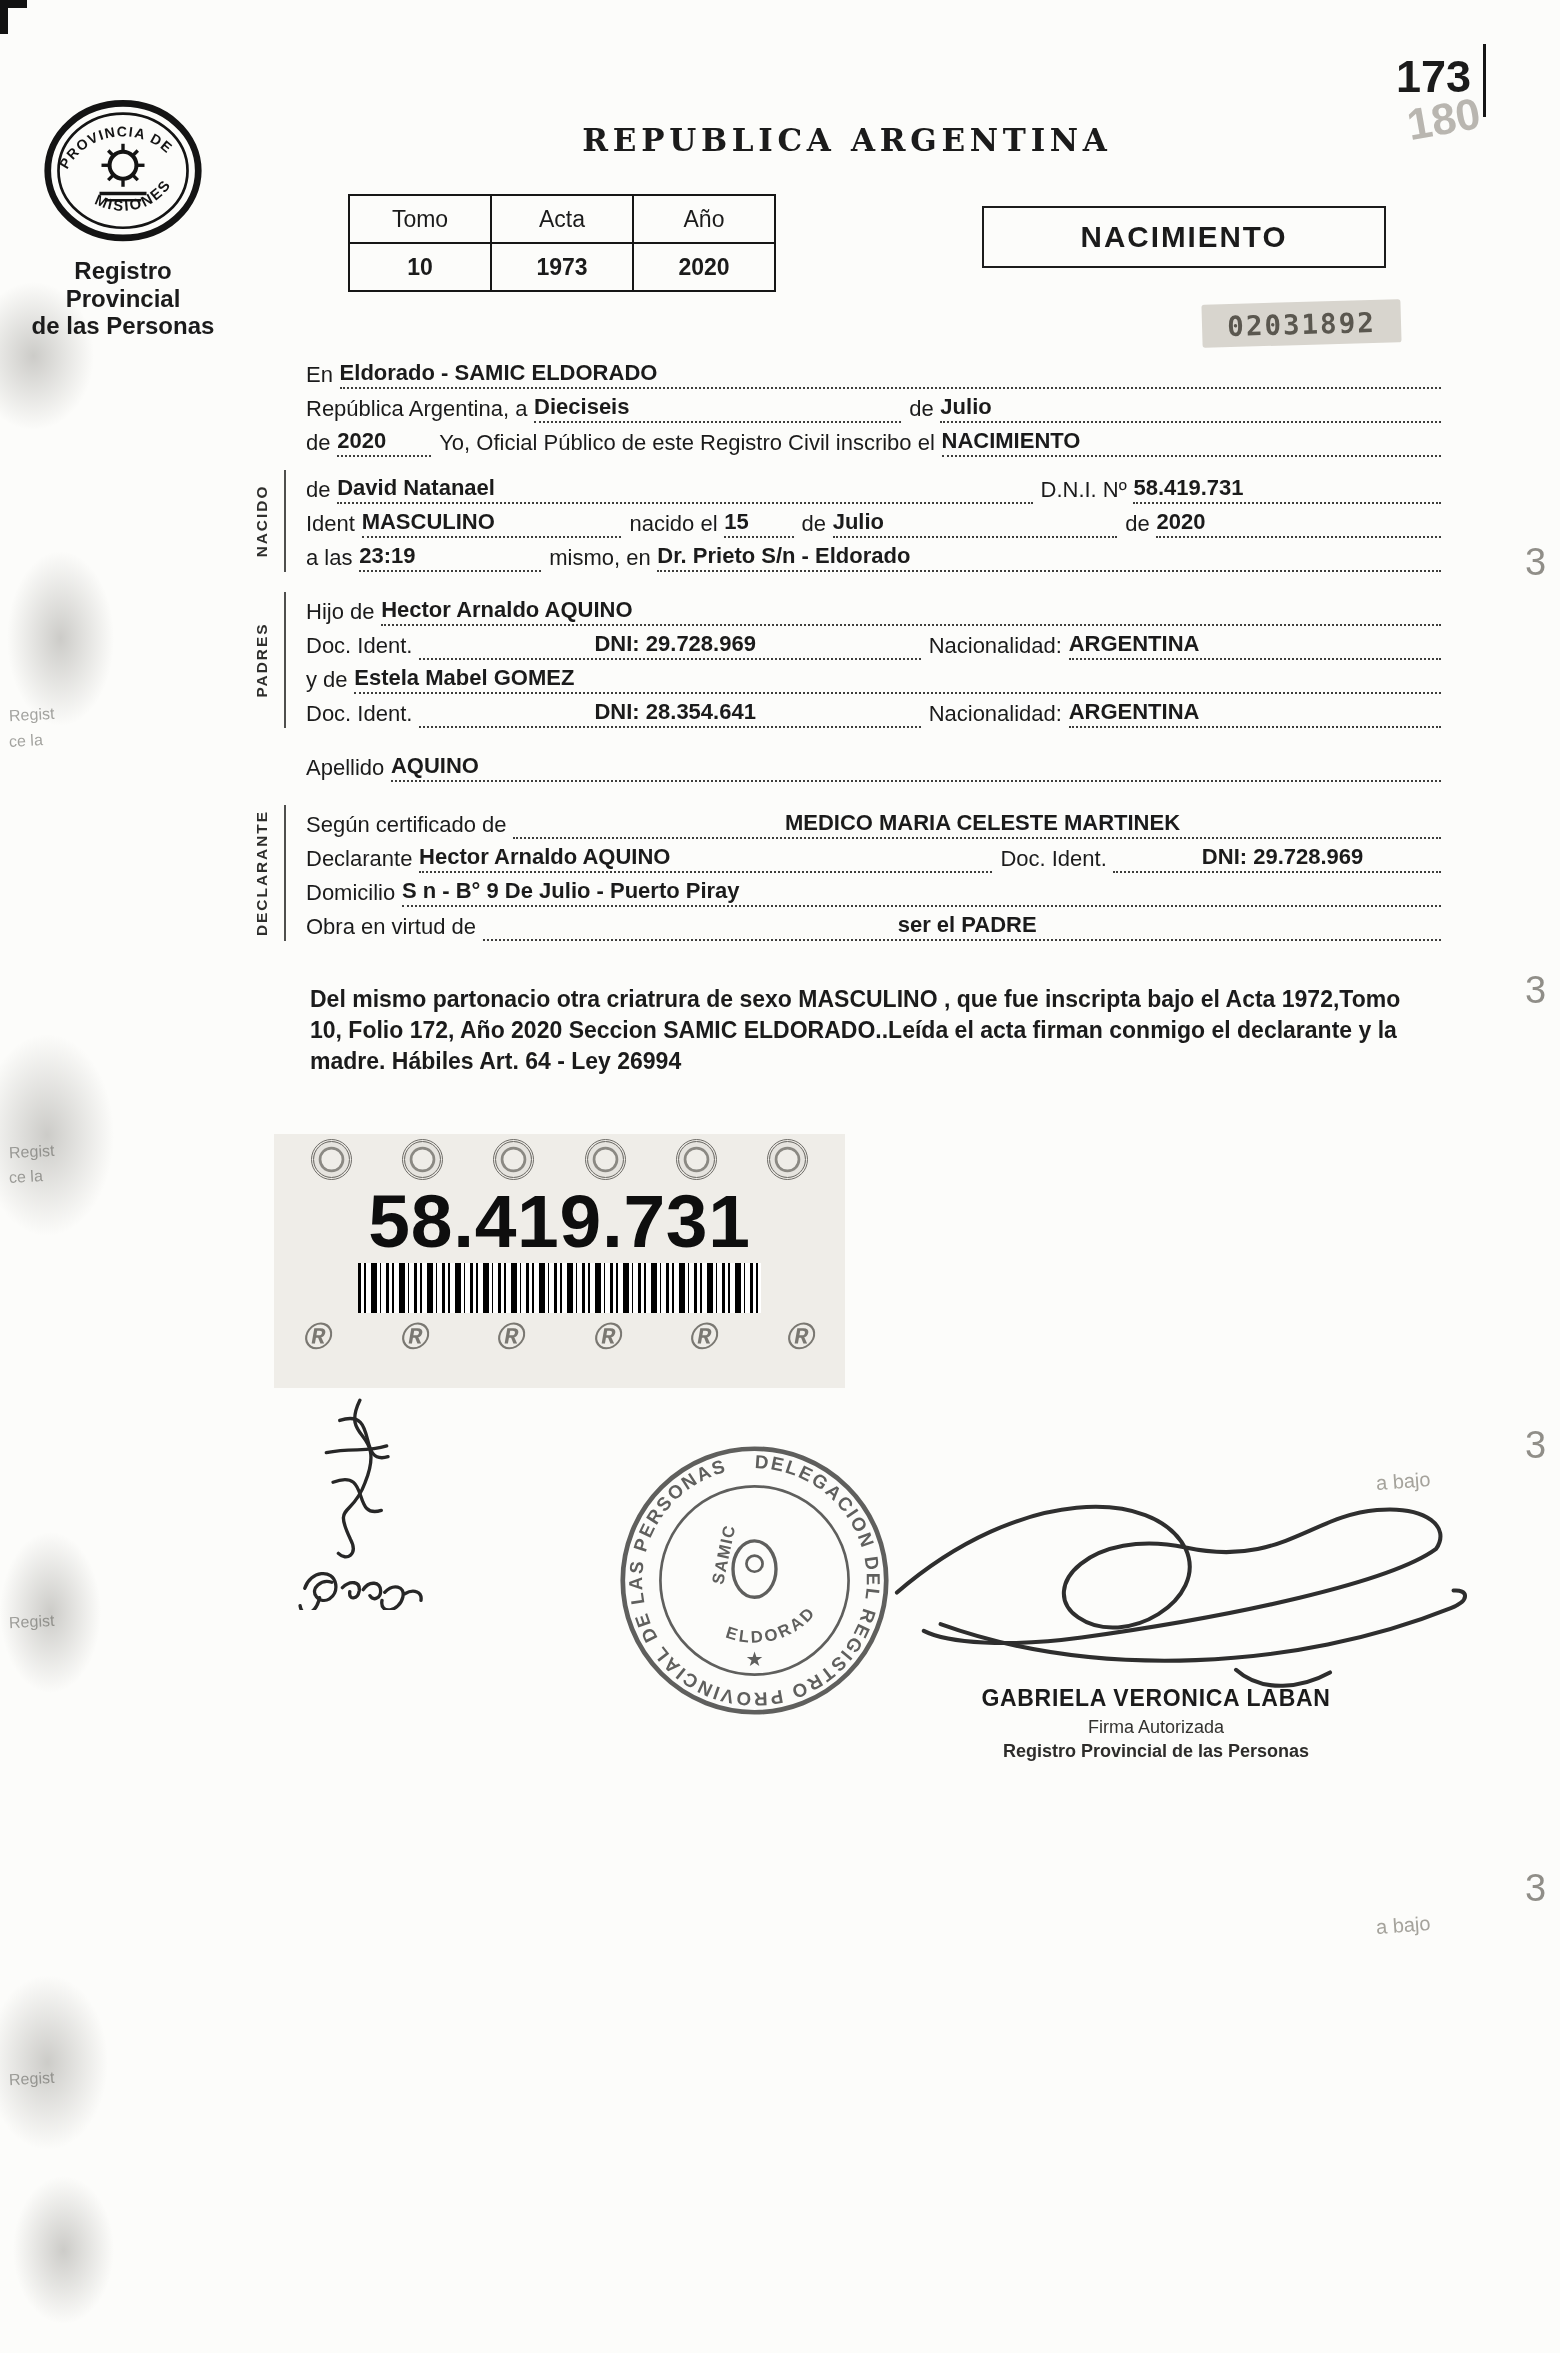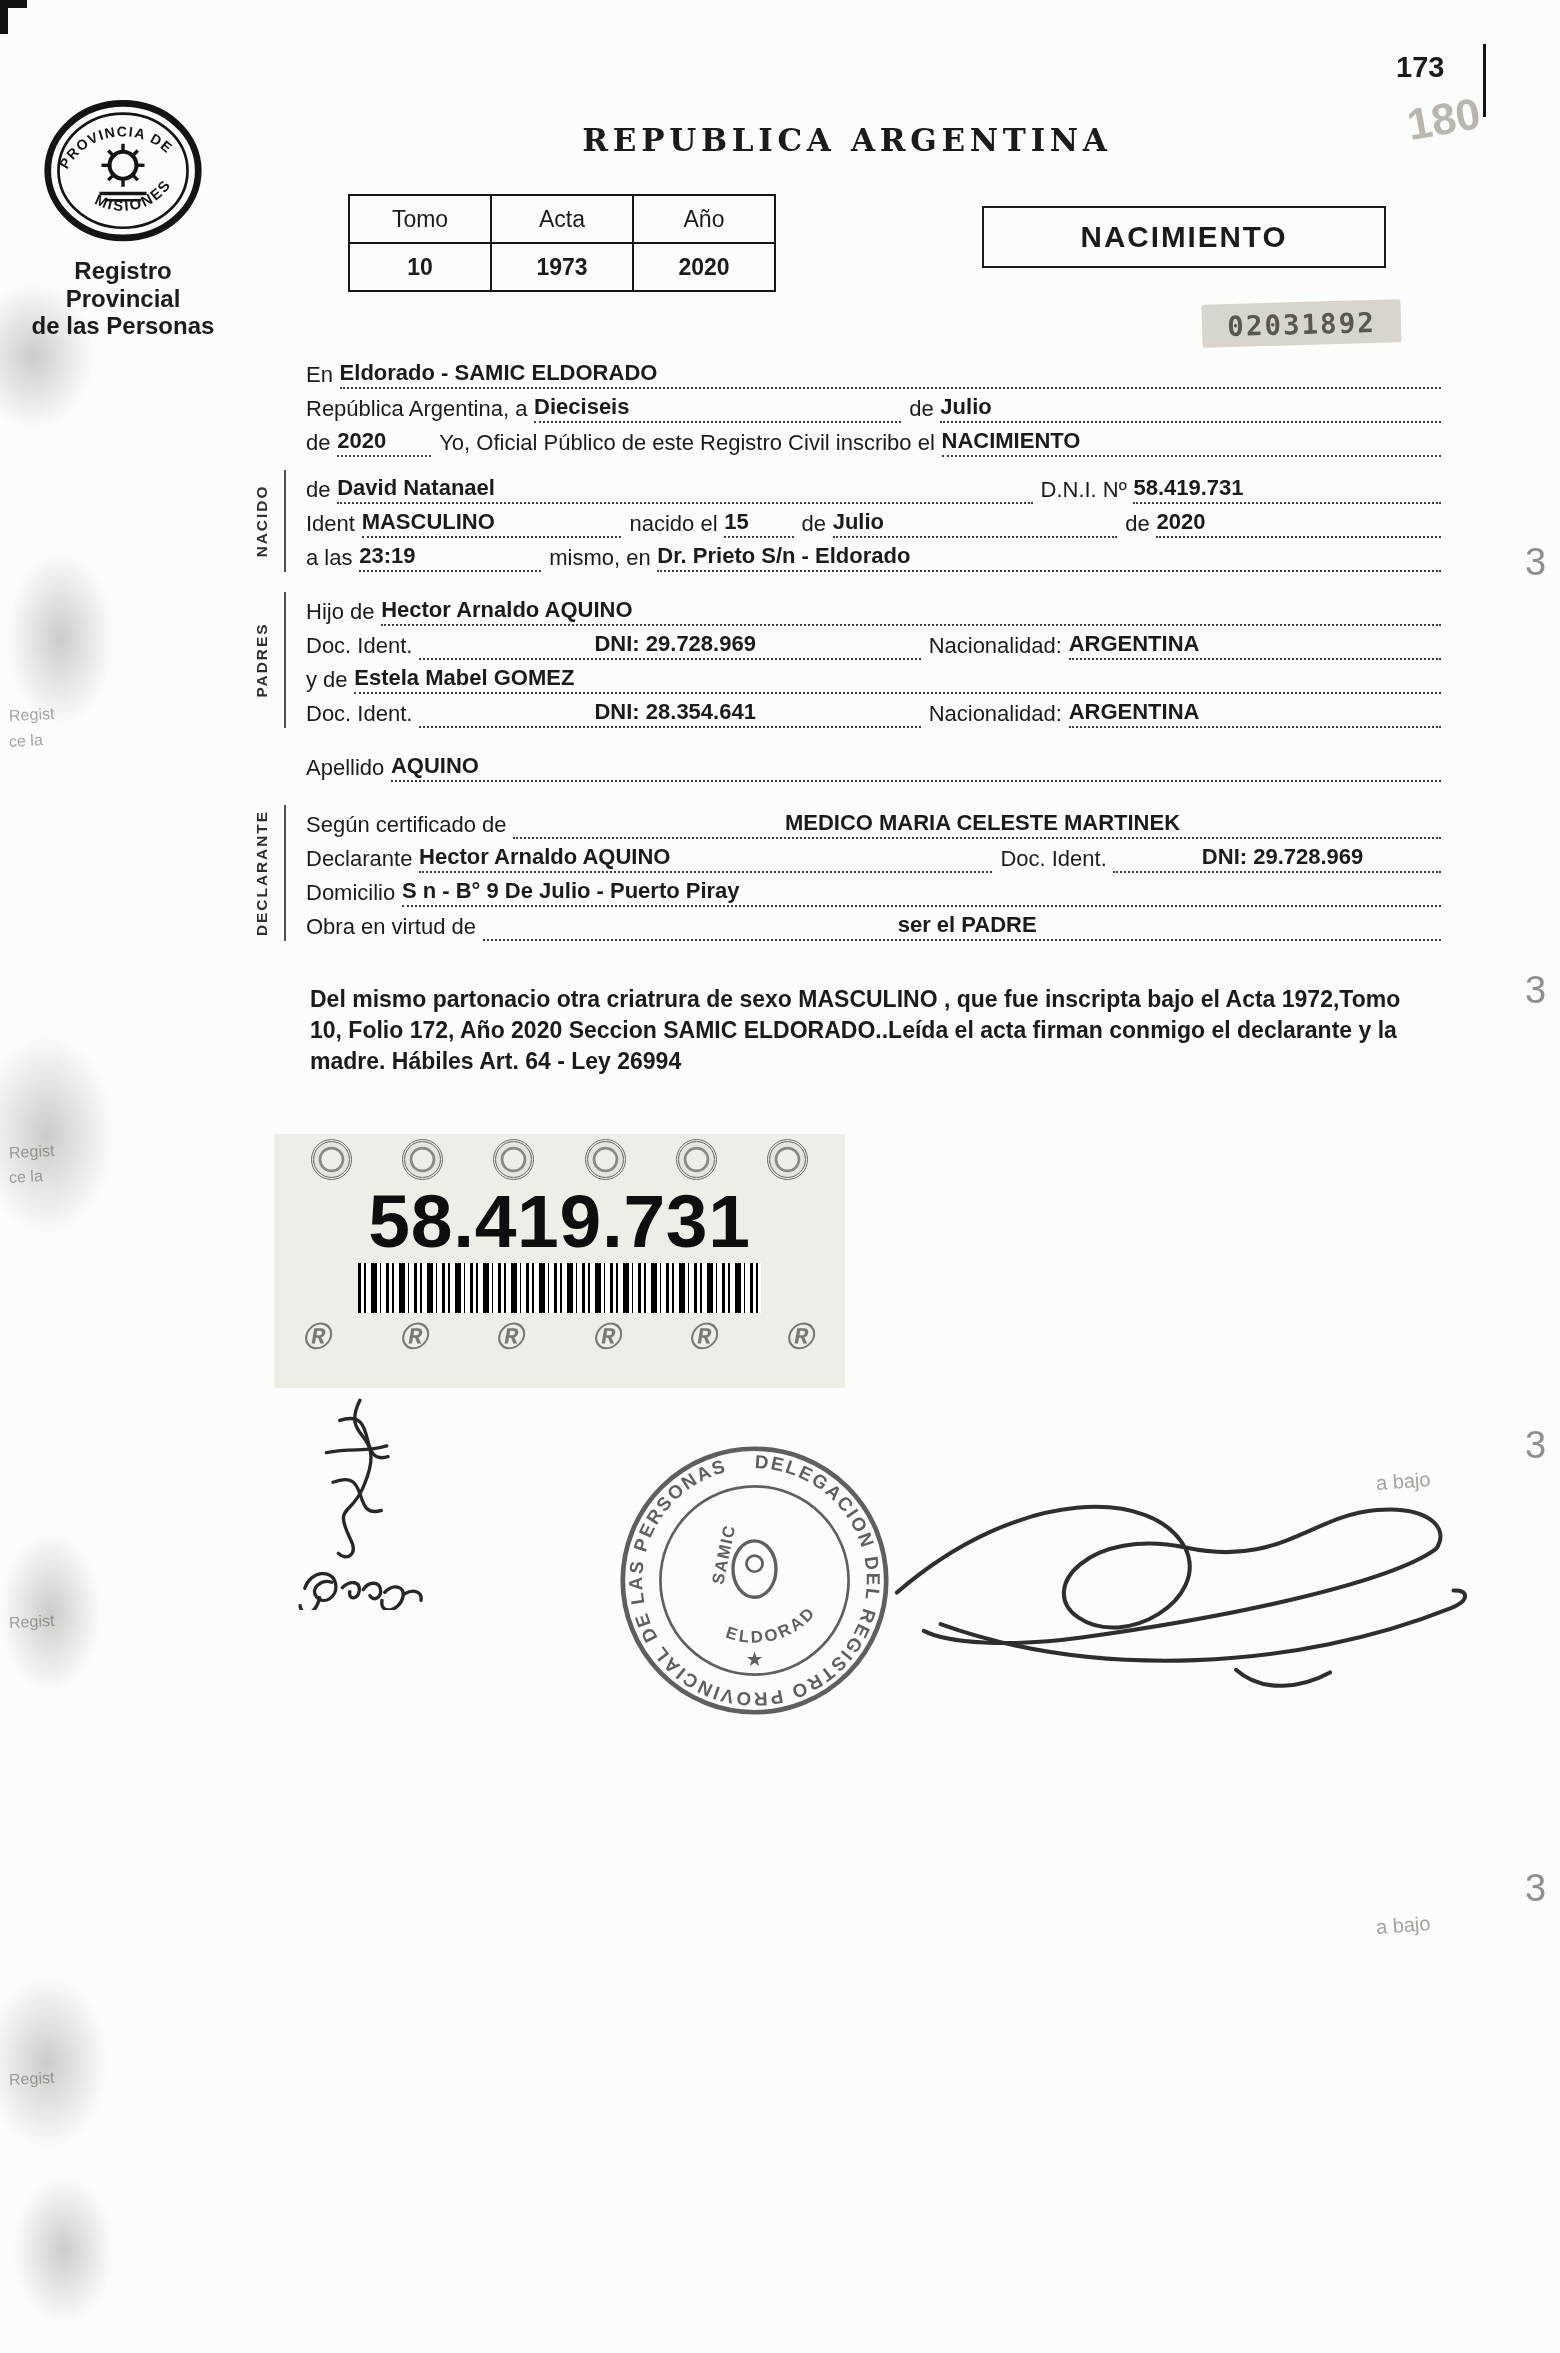--- a/index.html
+++ b/index.html
@@ -1,21 +1,21 @@
 <!DOCTYPE html>
 <html style="font-size:10.7px"><head>
 <meta charset="utf-8">
 <style>
   html,body{margin:0;padding:0;background:#e9e7e2;}
   .page{
     position:relative;width:1560px;height:2354px;background:#fcfcfa;
     font-family:"Liberation Sans",sans-serif;color:#1b1b1b;overflow:hidden;
   }
   
-  .page-number{position:absolute;left:1396px;top:51px;font-size:29px;font-weight:600;}
+  .page-number{position:absolute;left:1396px;top:51px;font-size:45px;font-weight:600;}
   .vline{position:absolute;left:1483px;top:44px;width:3.4px;height:73px;background:#161616;}
   .corner1{position:absolute;left:0;top:0;width:27px;height:8px;background:#121212;}
   .corner2{position:absolute;left:0;top:0;width:8px;height:34px;background:#121212;}
   .ghost-180{position:absolute;left:1407px;top:94px;font-size:44px;color:#b9b6b0;transform:rotate(-10deg);font-weight:600;}
   .title{position:absolute;left:558px;top:122px;width:578px;text-align:center;
     font-family:"DejaVu Serif",serif;font-weight:bold;font-size:31px;letter-spacing:4.7px;}
   .logo{position:absolute;left:39px;top:98px;}
   .logo-caption{position:absolute;left:25.5px;top:257px;width:195px;text-align:center;
     font-size:24px;font-weight:700;line-height:1.15;}
   .rec-table{position:absolute;left:348px;top:194px;border-collapse:collapse;}
@@ -309,16 +309,21 @@
   </svg>
 
   <svg class="big-sig" width="658" height="316" viewBox="0 0 980 470">
     <g fill="none" stroke="#1d1d1d" stroke-width="6" stroke-linecap="round" opacity="0.92">
       <path d="M55,215 C240,55 440,60 485,150 C520,225 395,300 325,252 C262,208 345,118 485,148 C625,178 672,100 770,92 C845,86 880,118 858,150 C790,200 560,250 330,282 C220,297 130,290 95,272"></path>
       <path d="M120,262 C350,345 650,330 880,238 C910,226 905,210 884,212"></path>
       <path d="M560,330 C600,366 660,356 700,334"></path>
     </g>
   </svg>
 
+  <div class="auth">
+    <div class="nm">GABRIELA VERONICA LABAN</div>
+    <div class="l2">Firma Autorizada</div>
+    <div class="l3">Registro Provincial de las Personas</div>
+  </div>
 
 
 </div>
 
 
 </body></html>

